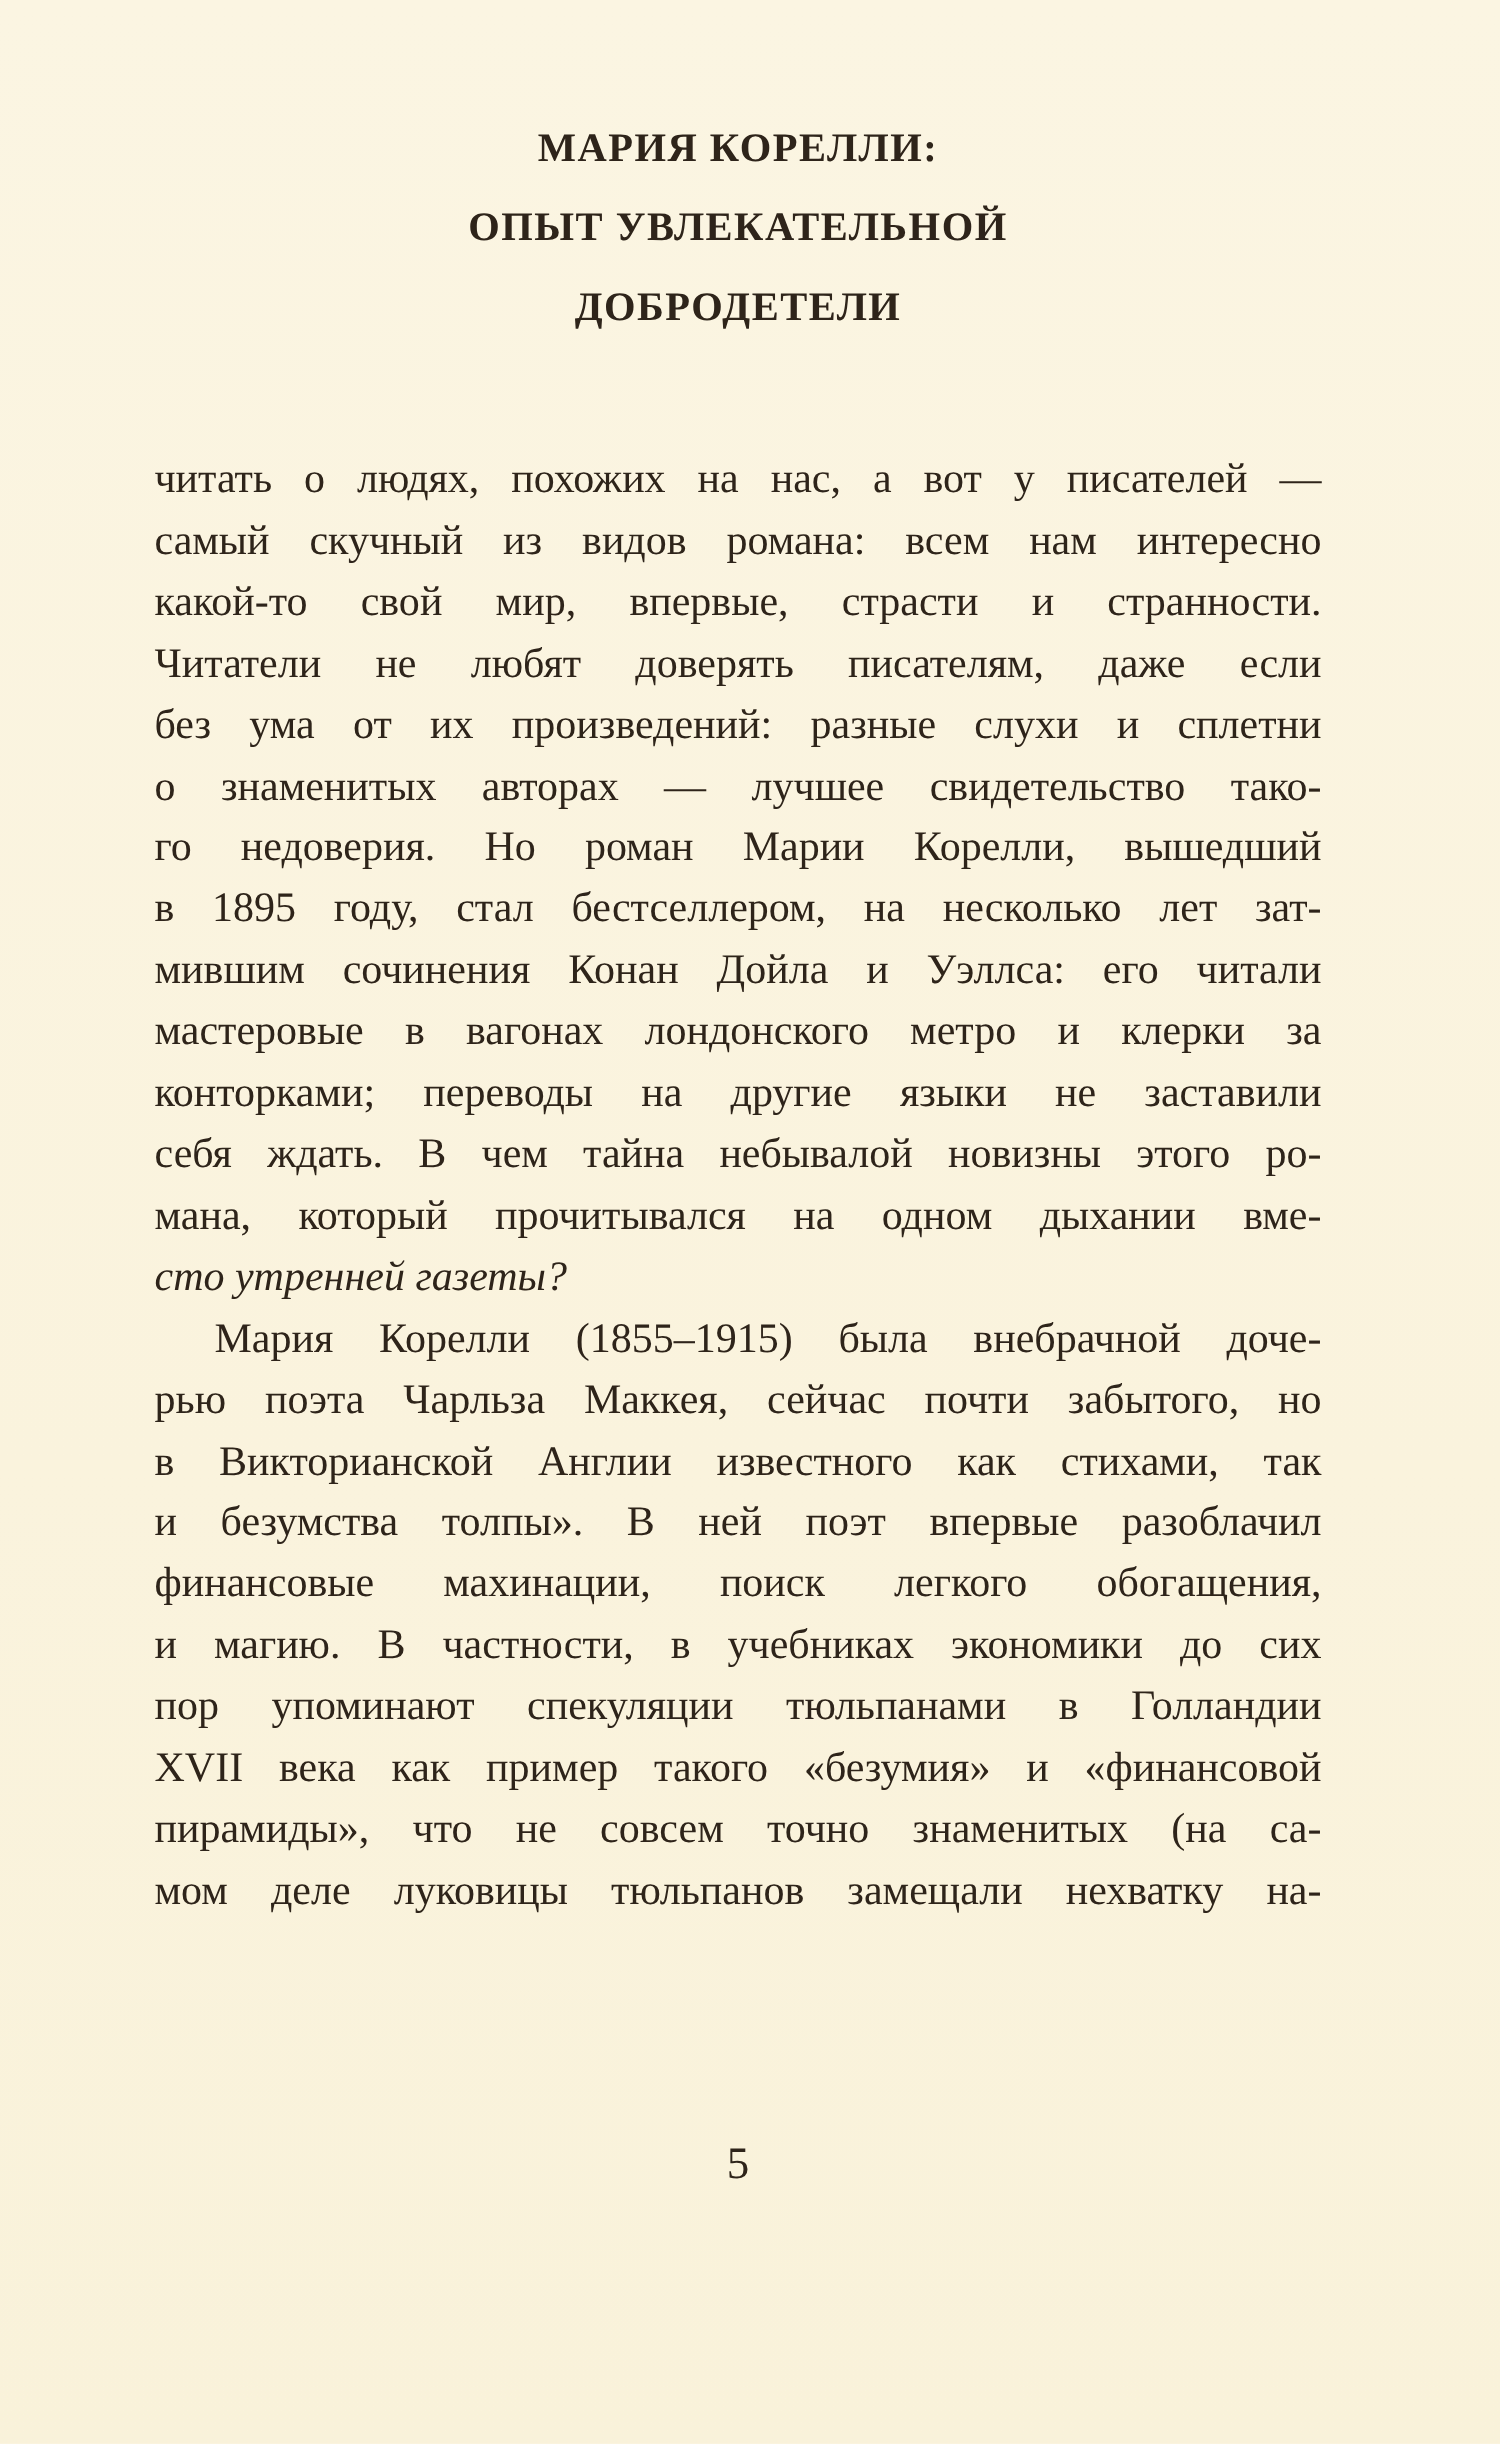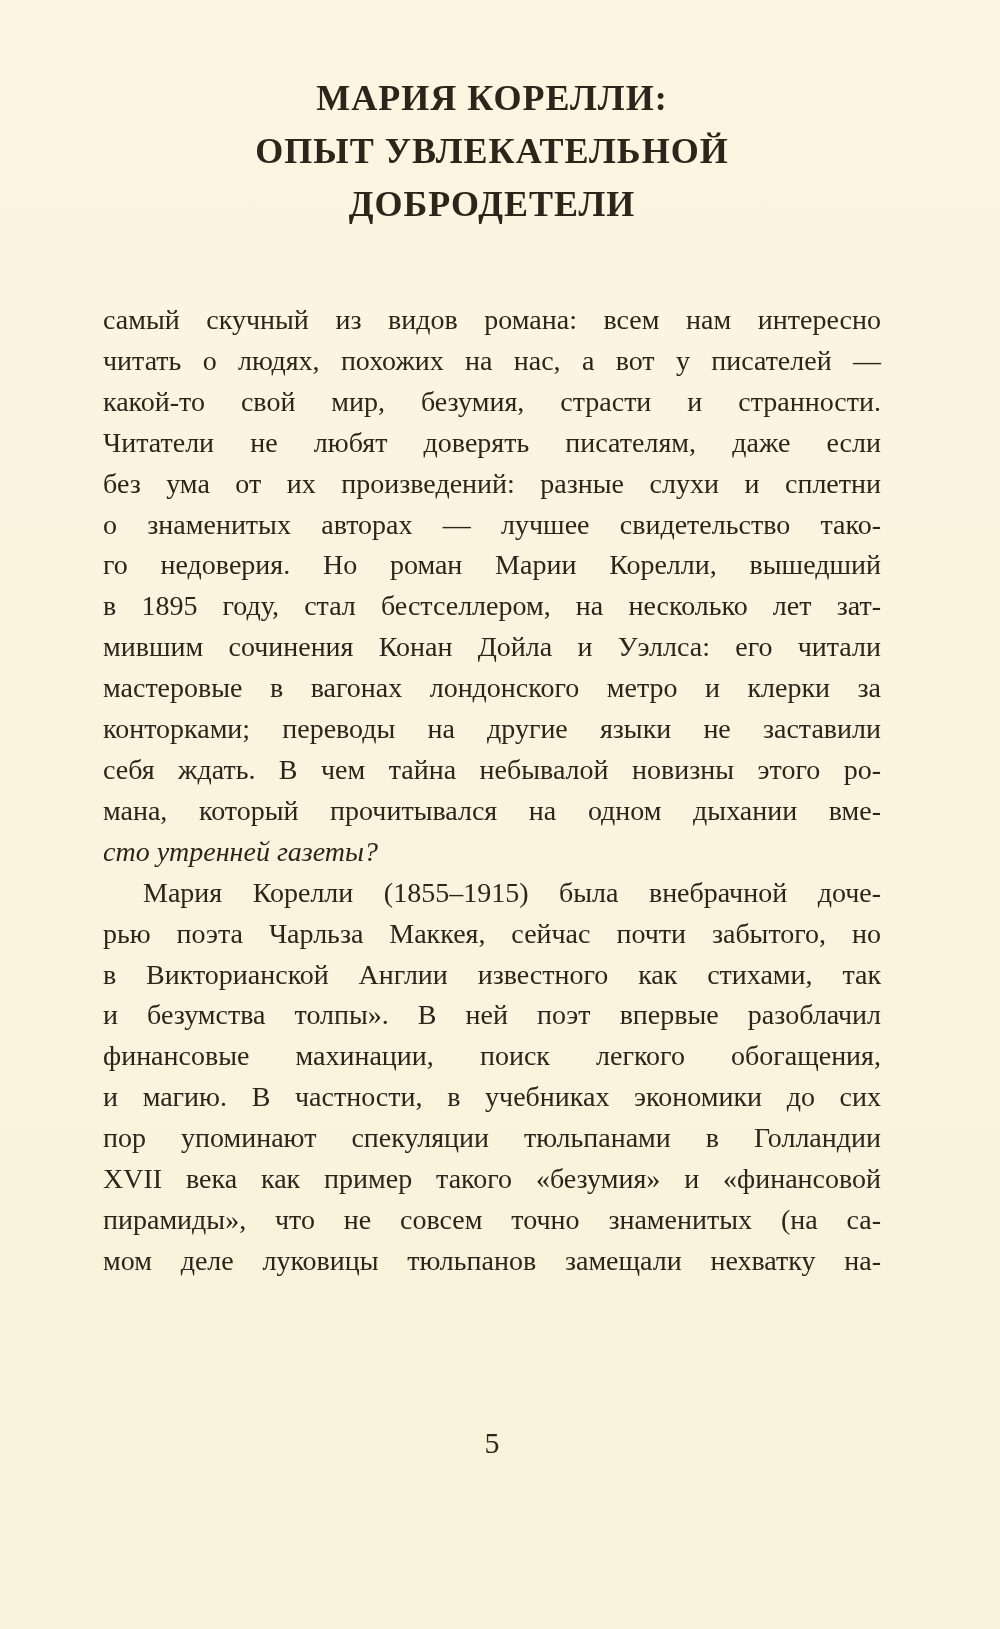--- a/index.html
+++ b/index.html
@@ -17,21 +17,21 @@
     color: var(--ink, #2e241a);
     background: linear-gradient(180deg, var(--page-bg, #fbf5e2) 0%, #faf3dd 60%, #f9f2da 100%);
   }
   .title {
     position: absolute;
     top: 72px;
     left: 103px;
     width: 778px;
     text-align: center;
     font-weight: 700;
-    font-size: 36px;
+    font-size: 27px;
     line-height: 53px;
     letter-spacing: 1px;
   }
   .text-block {
     position: absolute;
     top: 300px;
     left: 103px;
     width: 778px;
     font-size: 28px;
   }
@@ -58,23 +58,23 @@
 
   <header class="title">
     <div class="title-line">МАРИЯ КОРЕЛЛИ:</div>
     <div class="title-line">ОПЫТ УВЛЕКАТЕЛЬНОЙ</div>
     <div class="title-line">ДОБРОДЕТЕЛИ</div>
   </header>
 
   <main class="text-block">
 
     <section class="paragraph">
+      <div class="line">читать о людях, похожих на нас, а вот у писателей —</div>
       <div class="line">самый скучный из видов романа: всем нам интересно</div>
-      <div class="line">читать о людях, похожих на нас, а вот у писателей —</div>
-      <div class="line">какой-то свой мир, безумия, страсти и странности.</div>
+      <div class="line">какой-то свой мир, впервые, страсти и странности.</div>
       <div class="line">Читатели не любят доверять писателям, даже если</div>
       <div class="line">без ума от их произведений: разные слухи и сплетни</div>
       <div class="line">о знаменитых авторах — лучшее свидетельство тако-</div>
       <div class="line">го недоверия. Но роман Марии Корелли, вышедший</div>
       <div class="line">в 1895 году, стал бестселлером, на несколько лет зат-</div>
       <div class="line">мившим сочинения Конан Дойла и Уэллса: его читали</div>
       <div class="line">мастеровые в вагонах лондонского метро и клерки за</div>
       <div class="line">конторками; переводы на другие языки не заставили</div>
       <div class="line">себя ждать. В чем тайна небывалой новизны этого ро-</div>
       <div class="line">мана, который прочитывался на одном дыхании вме-</div>

